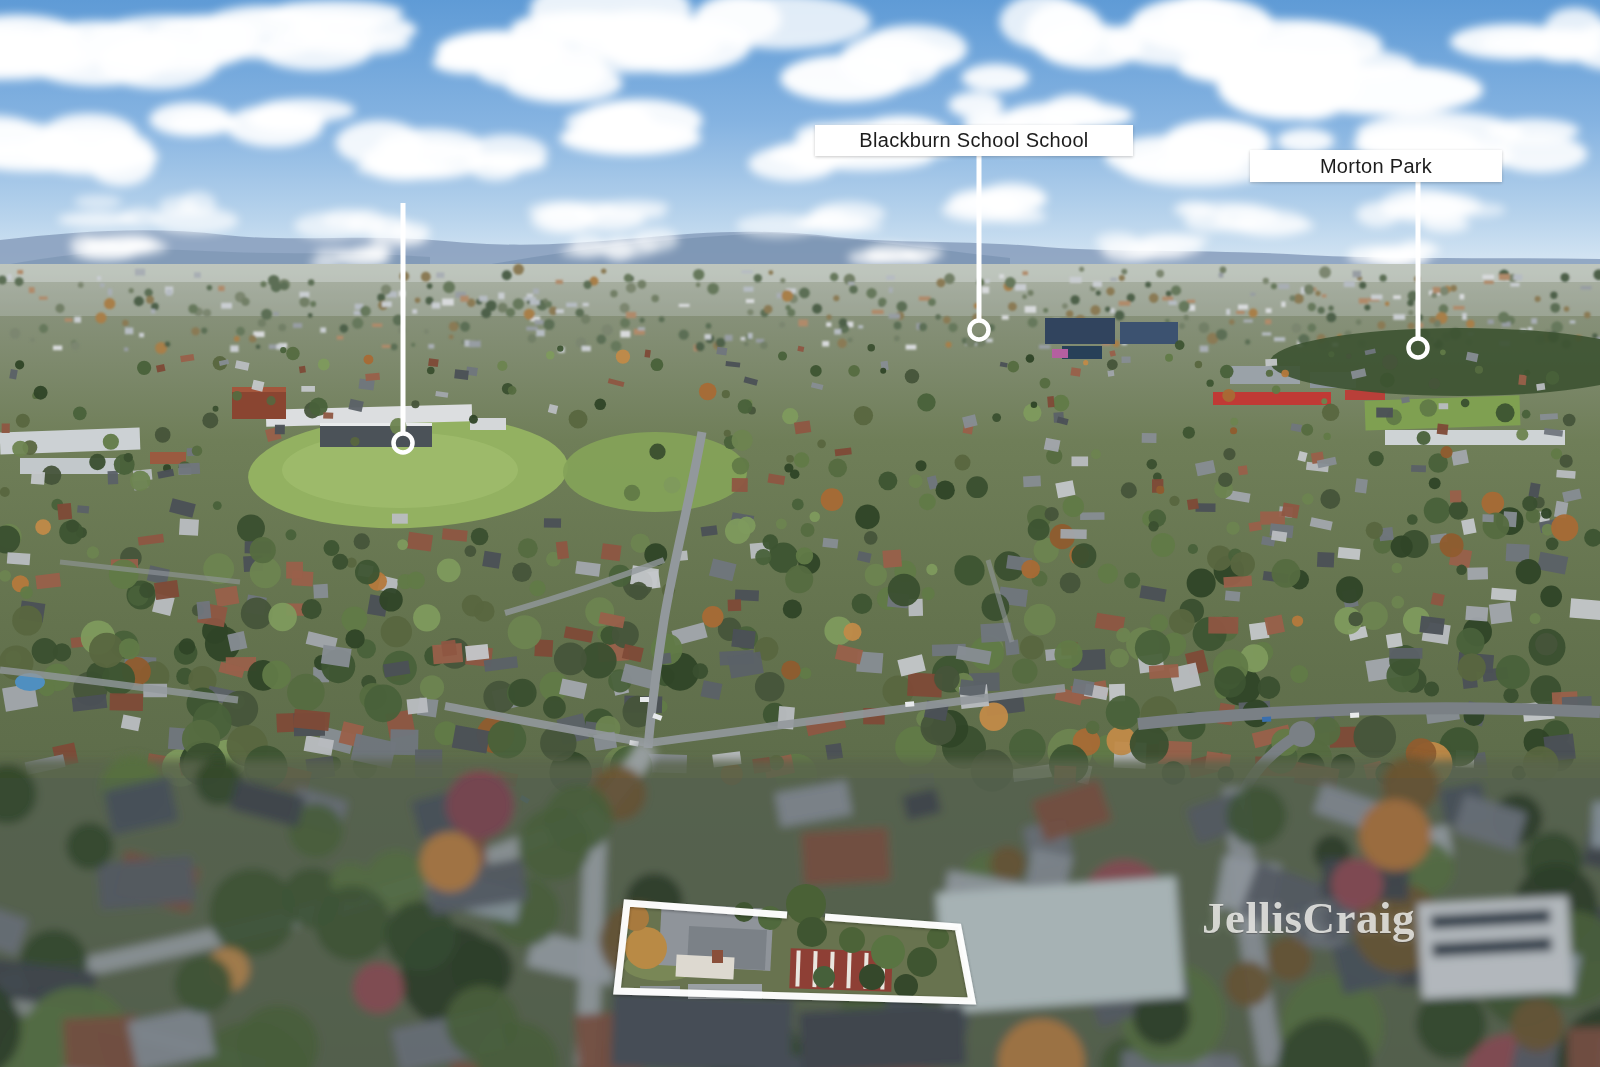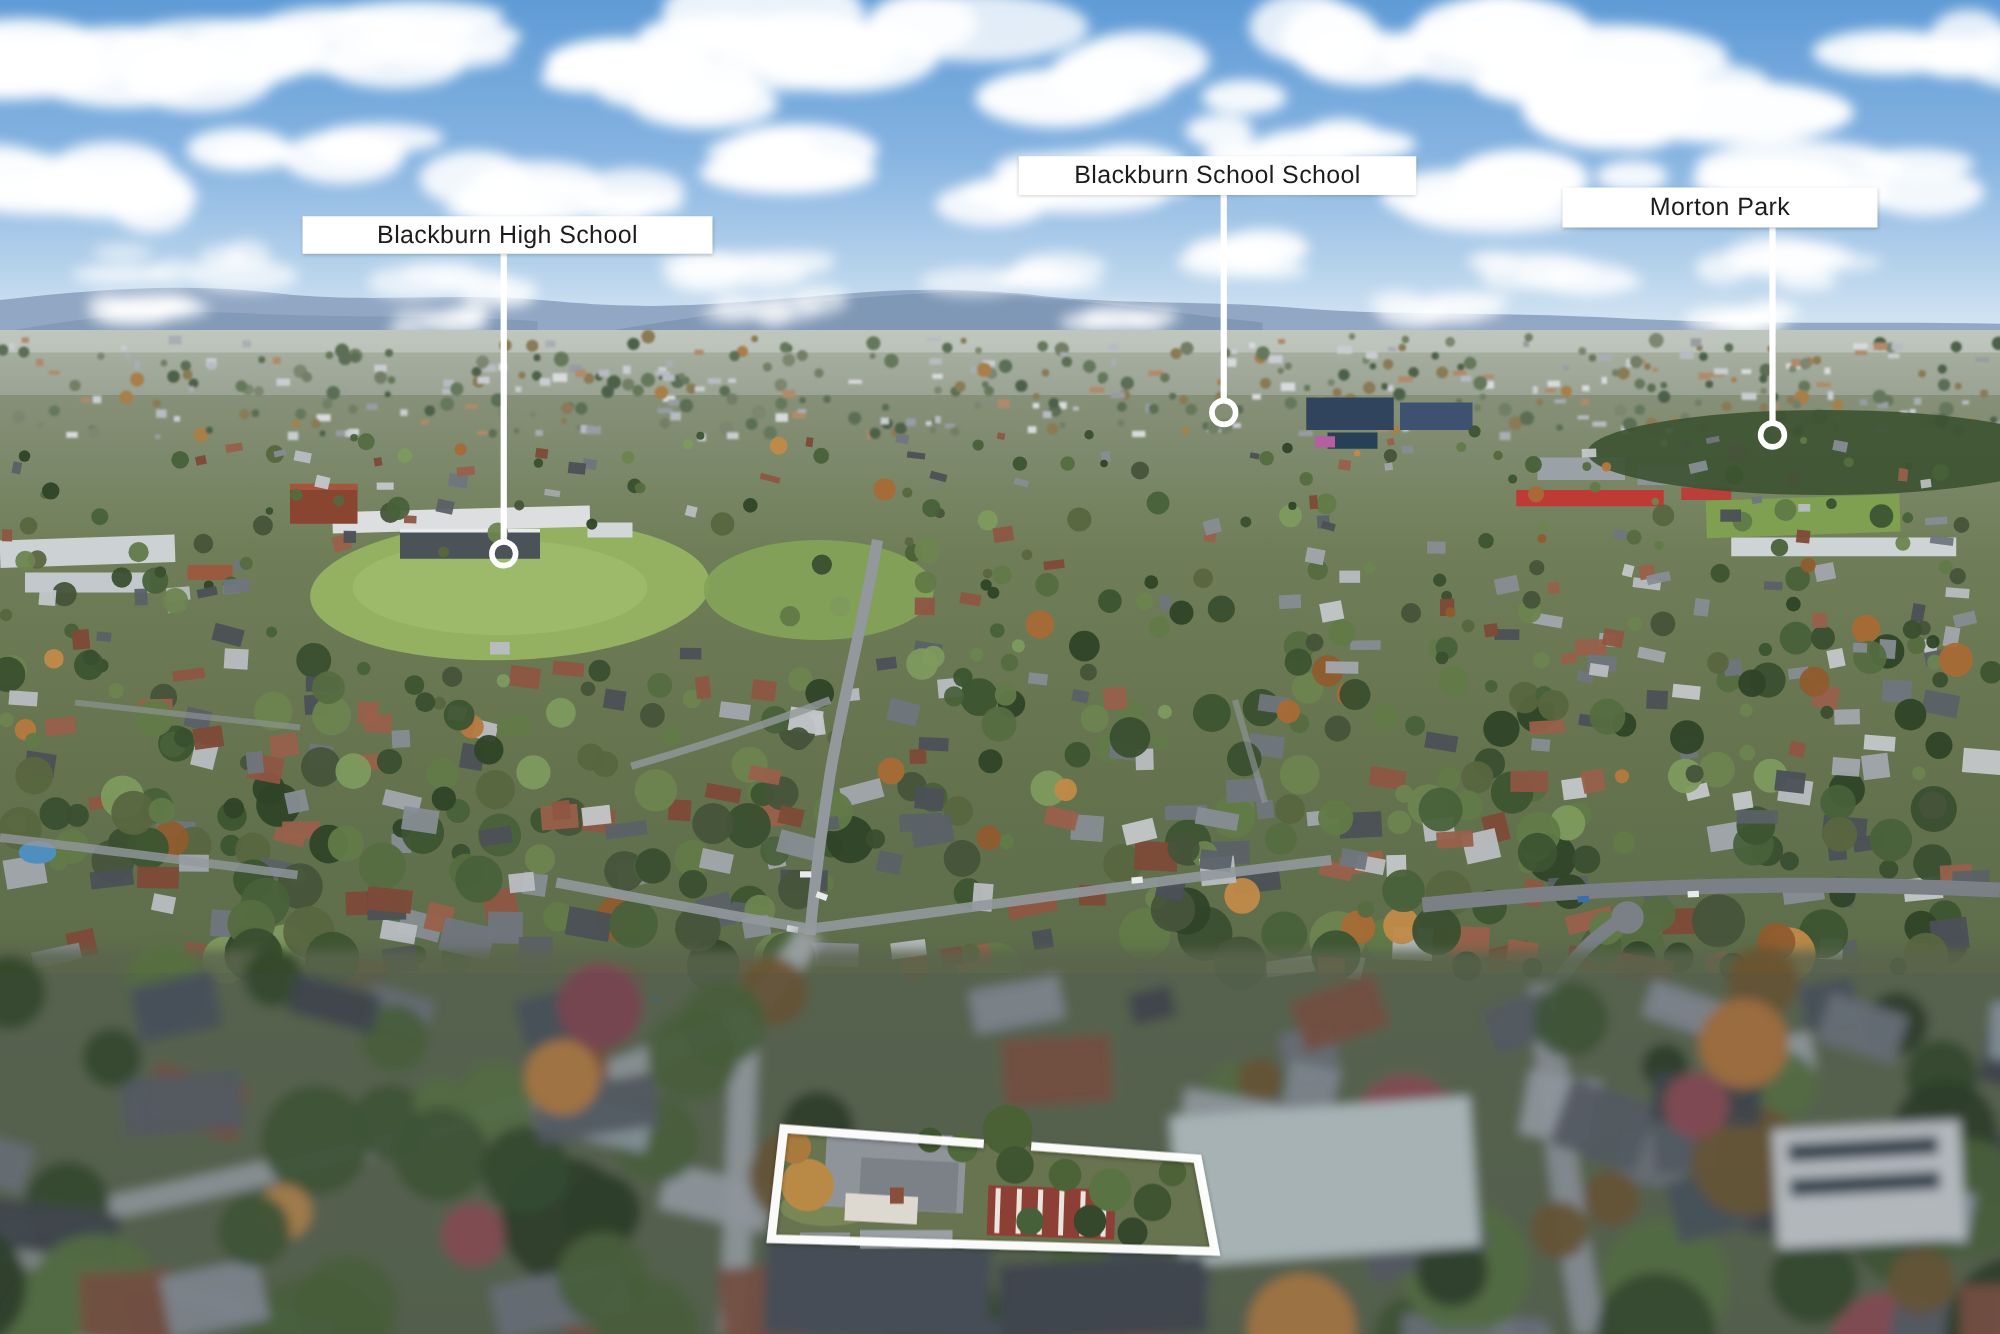--- a/index.html
+++ b/index.html
@@ -1647,23 +1647,21 @@
     <g stroke="#ffffff" fill="none">
       <line x1="403" y1="203" x2="403" y2="432" stroke-width="5"></line>
       <circle cx="403" cy="443" r="9.5" stroke-width="4.5"></circle>
       <line x1="979" y1="156" x2="979" y2="319" stroke-width="5"></line>
       <circle cx="979" cy="330" r="9.5" stroke-width="4.5"></circle>
       <line x1="1418" y1="182" x2="1418" y2="337" stroke-width="5"></line>
       <circle cx="1418" cy="348" r="9.5" stroke-width="4.5"></circle>
     </g>
   </svg>
 
-  <div class="callout" style="left:242px;top:173px;width:328px;height:30px">
-    <span>Blackburn High School</span>
-  </div>
   <div class="callout" style="left:815px;top:125px;width:318px;height:31px">
     <span>Blackburn School School</span>
   </div>
   <div class="callout" style="left:1250px;top:150px;width:252px;height:32px">
     <span>Morton Park</span>
   </div>
 
+  <div class="watermark">JellisCraig</div>
 </div>
 
 </body></html>

